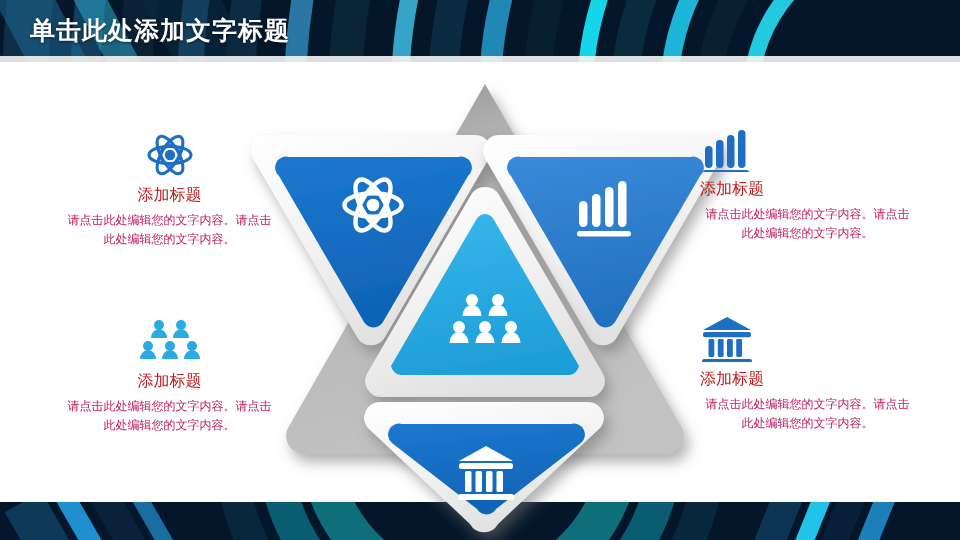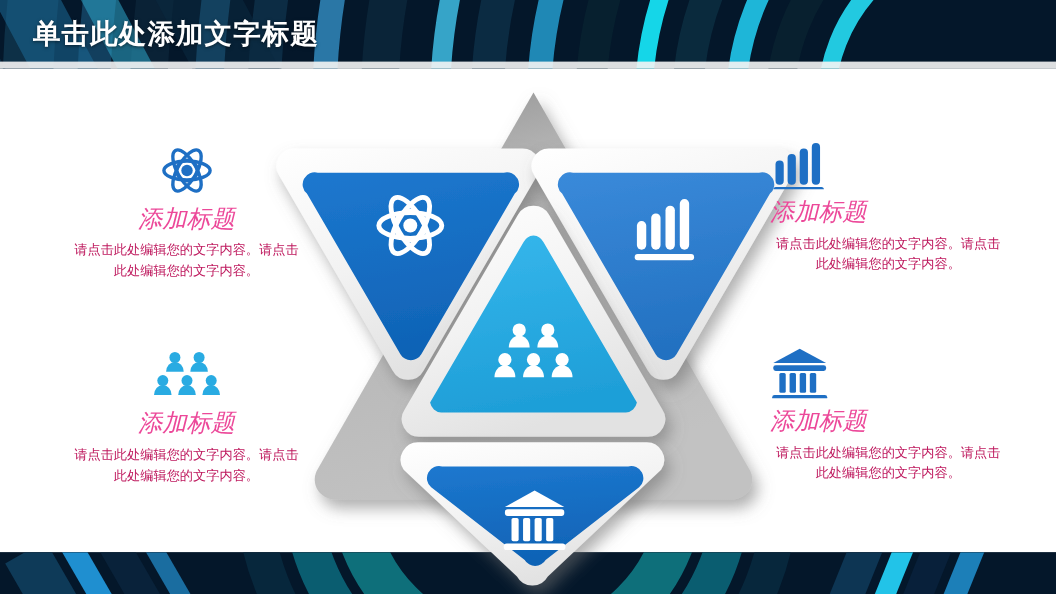--- a/index.html
+++ b/index.html
@@ -27,22 +27,22 @@
 
   
   .graphic { position:absolute; left:250px; top:72px; width:470px; height:468px; z-index:5; }
   .graphic svg { display:block; width:470px; height:468px; overflow:visible; }
 
   
   .block { position:absolute; width:215px; z-index:10; }
   .block .ico { height:46px; display:flex; align-items:flex-end; margin-bottom:8px; }
   .block .ico svg { display:block; }
   .block h3 {
-    font-size:22px; font-weight:normal; color:#ec4899;
-    line-height:1.15; margin-bottom:7px;font-style:italic;
+    font-size:16px; font-weight:normal; color:#b91c1c;
+    line-height:1.15; margin-bottom:7px;
   }
   .block p {
     font-size:12px; color:#be185d; line-height:1.55;
     text-align:center;
   }
   .block.left { left:62px; text-align:center; }
   .block.left .ico { justify-content:center; }
   .block.left h3 { text-align:center; }
   .block.right { left:700px; text-align:left; }
   .block.right .ico { justify-content:flex-start; }

